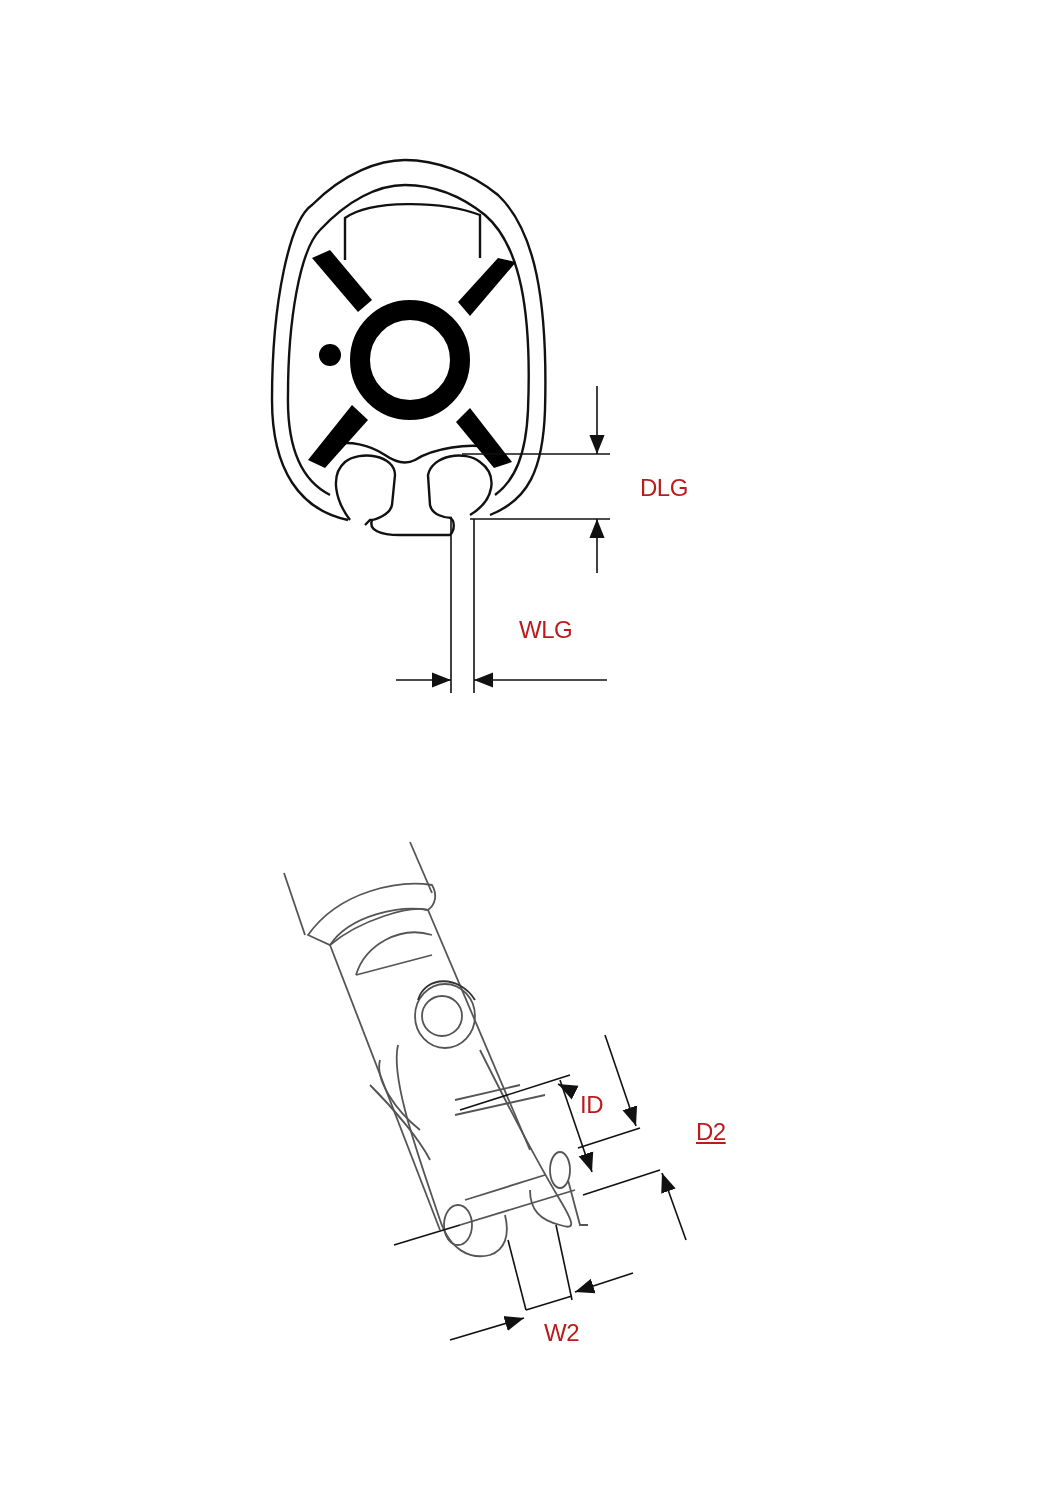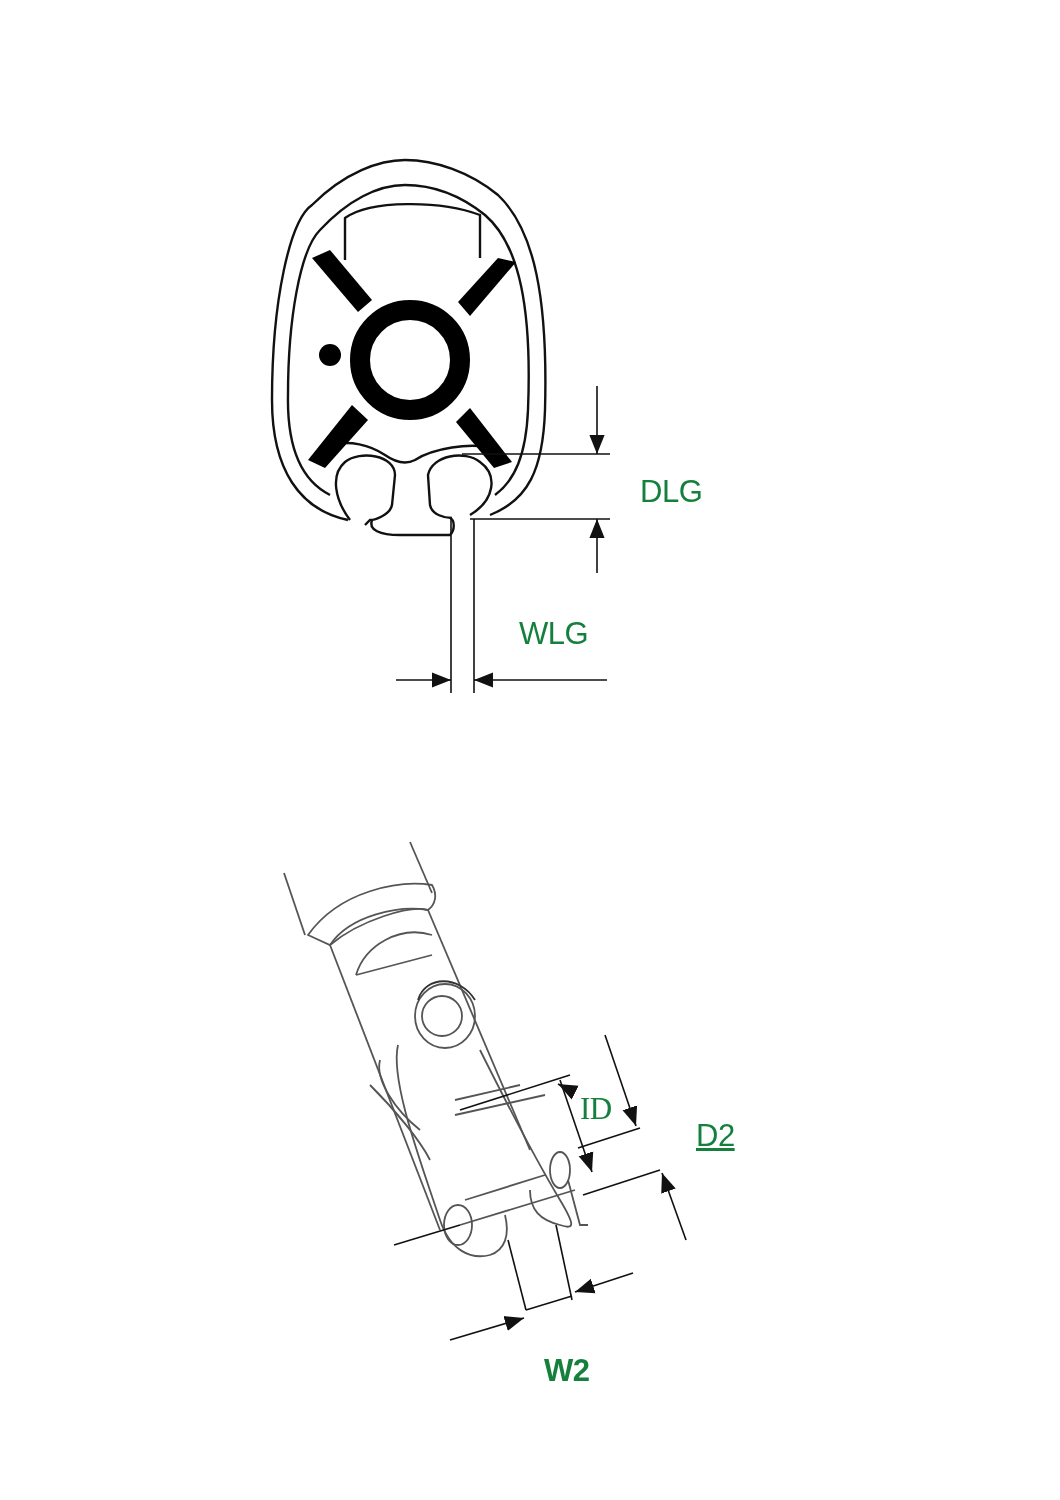--- a/index.html
+++ b/index.html
@@ -1,20 +1,20 @@
 <!DOCTYPE html>
 <html><head>
 <meta charset="utf-8">
 <style>
   html, body { margin: 0; padding: 0; background: #ffffff; }
   body { width: 1060px; height: 1500px; position: relative; overflow: hidden;
          font-family: "Liberation Sans", sans-serif; }
   .fig { position: absolute; left: 0; top: 0; }
   .label { position: absolute; font-family: "Liberation Sans", sans-serif;
-           font-size: 31px; color: #15803d; letter-spacing: -0.5px; line-height: 1; }
+           font-size: 24px; color: #b91c1c; letter-spacing: -0.5px; line-height: 1; }
 </style>
 </head>
 <body>
 
 <svg class="fig" width="1060" height="1500" viewBox="0 0 1060 1500">
   <defs>
     <marker id="arr" viewBox="0 0 10 10" refX="10" refY="5" markerWidth="12" markerHeight="12" orient="auto-start-reverse">
       <path d="M0,1 L10,5 L0,9 Z" fill="#111"></path>
     </marker>
   </defs>
@@ -134,15 +134,15 @@
     <line x1="508" y1="1240" x2="526" y2="1310"></line>
     <line x1="556" y1="1225" x2="572" y2="1300"></line>
     <line x1="526" y1="1310" x2="572" y2="1296"></line>
     <line x1="450" y1="1340" x2="524" y2="1318" marker-end="url(#arr2)"></line>
     <line x1="633" y1="1273" x2="575" y2="1292" marker-end="url(#arr2)"></line>
 
     <line x1="394" y1="1245" x2="460" y2="1225"></line>
   </g>
 </svg>
 
-<div class="label" style="left:580px; top:1093px;font-family:Liberation Serif, serif;">ID</div>
+<div class="label" style="left:580px; top:1093px;">ID</div>
 <div class="label" style="left:696px; top:1120px;text-decoration:underline;">D2</div>
-<div class="label" style="left:544px; top:1355px;font-weight:bold;">W2</div>
+<div class="label" style="left:544px; top:1321px;">W2</div>
 
 </body></html>

